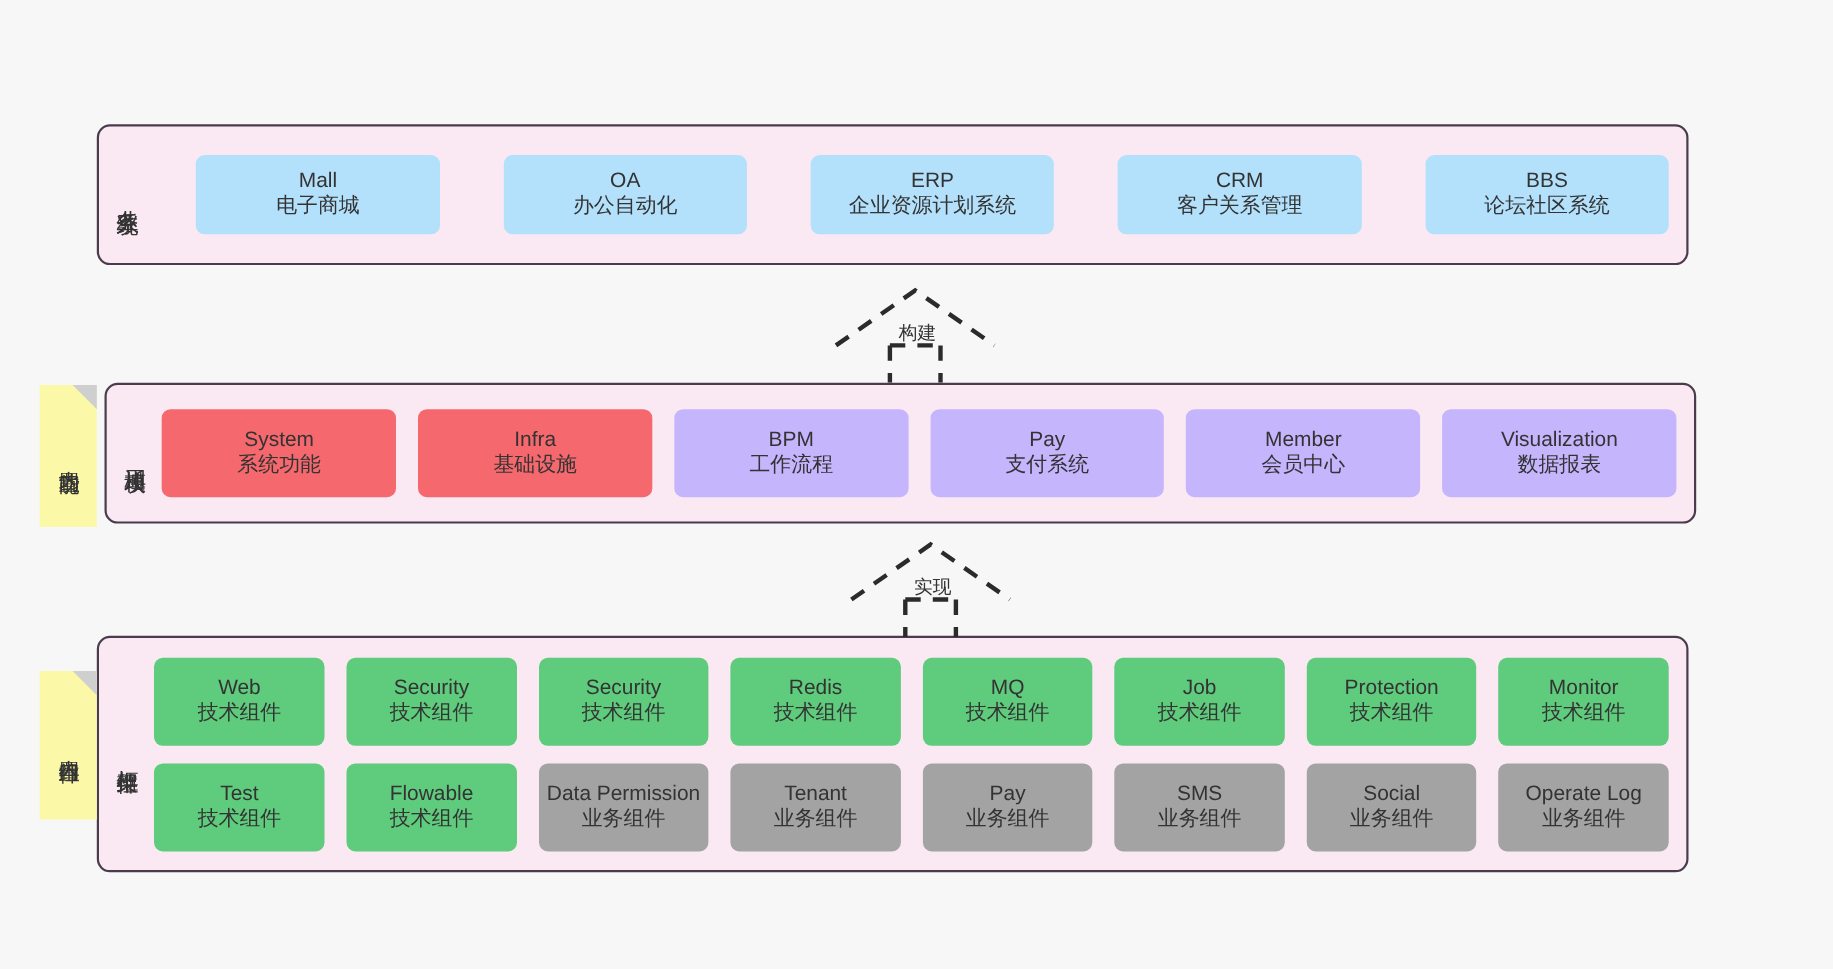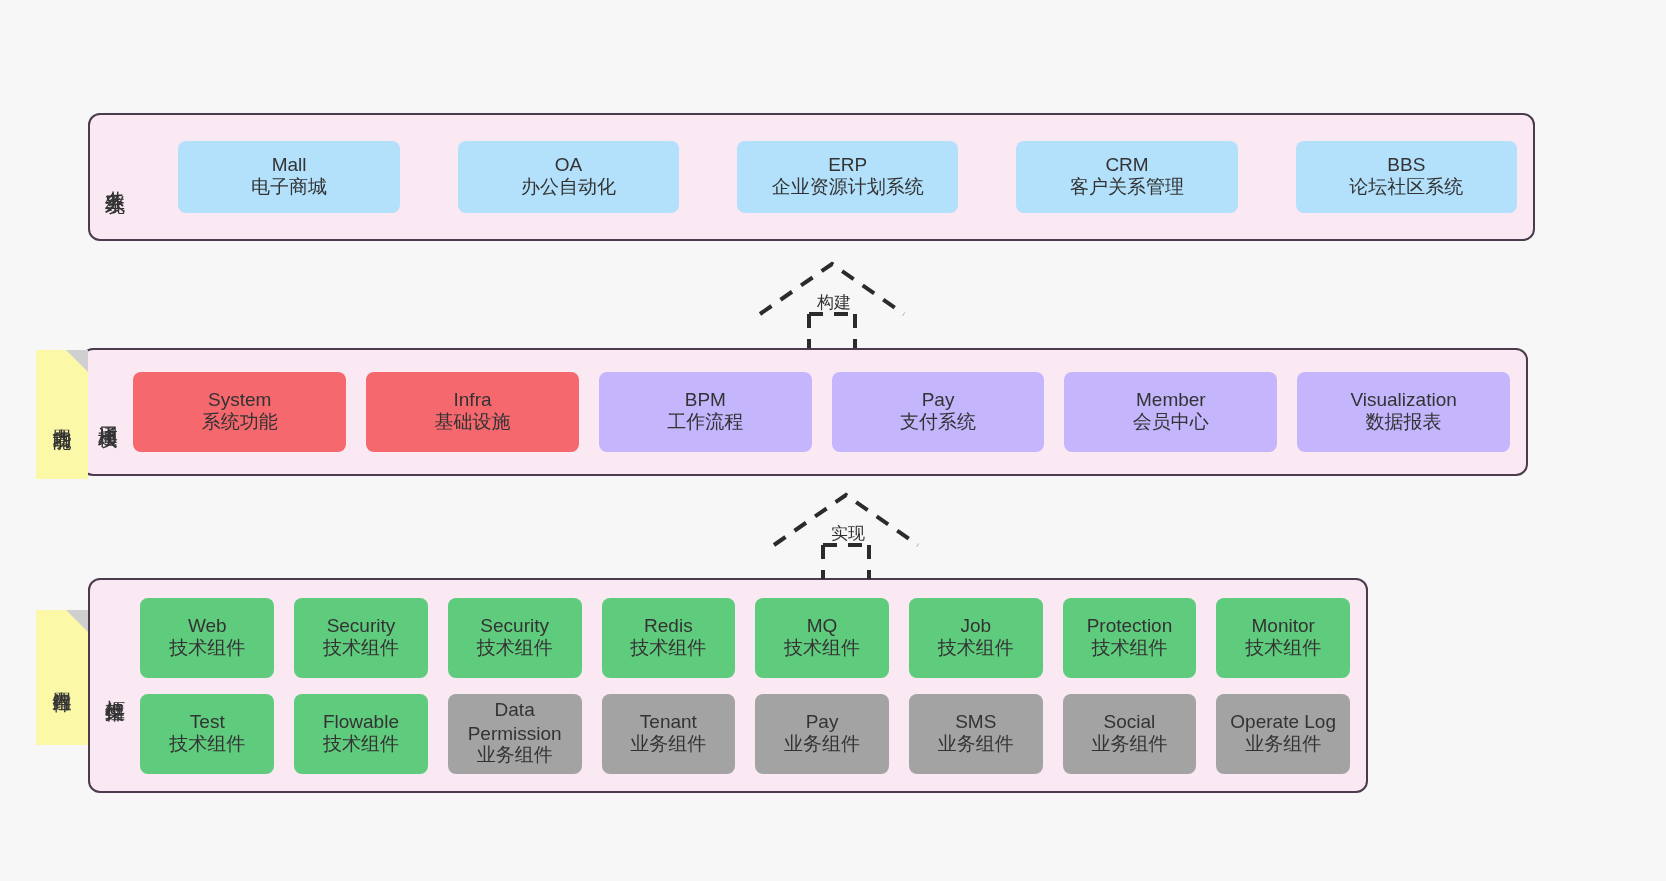--- a/index.html
+++ b/index.html
@@ -78,24 +78,24 @@
   .c-blue      { background: #b3e0fb; }
   .c-red       { background: #f4686e; }
   .c-pink      { background: #c4b5fd; }
   .c-green     { background: #5fcb7d; }
   .c-lightgreen{ background: #a3a3a3; }
 
   
   #layer-business { left: 88px;  top: 113px; width: 1447px; height: 128px; }
   #layer-business .card { height: 72px; margin-left: 38px; }
 
-  #layer-common   { left: 81px;  top: 348px; width: 1447px; height: 128px; }
+  #layer-common   { left: 95px;  top: 348px; width: 1447px; height: 128px; }
   #layer-common .card { height: 80px; }
 
-  #layer-framework{ left: 88px;  top: 578px; width: 1280px; height: 215px; }
+  #layer-framework{ left: 88px;  top: 578px; width: 1447px; height: 215px; }
   #layer-framework .card { height: 80px; }
   #layer-framework .layer-body { gap: 16px; }
 
   
   .sticky {
     position: absolute;
     width: 52px;
     background: #fbf8a8;
     box-sizing: border-box;
     display: flex;

